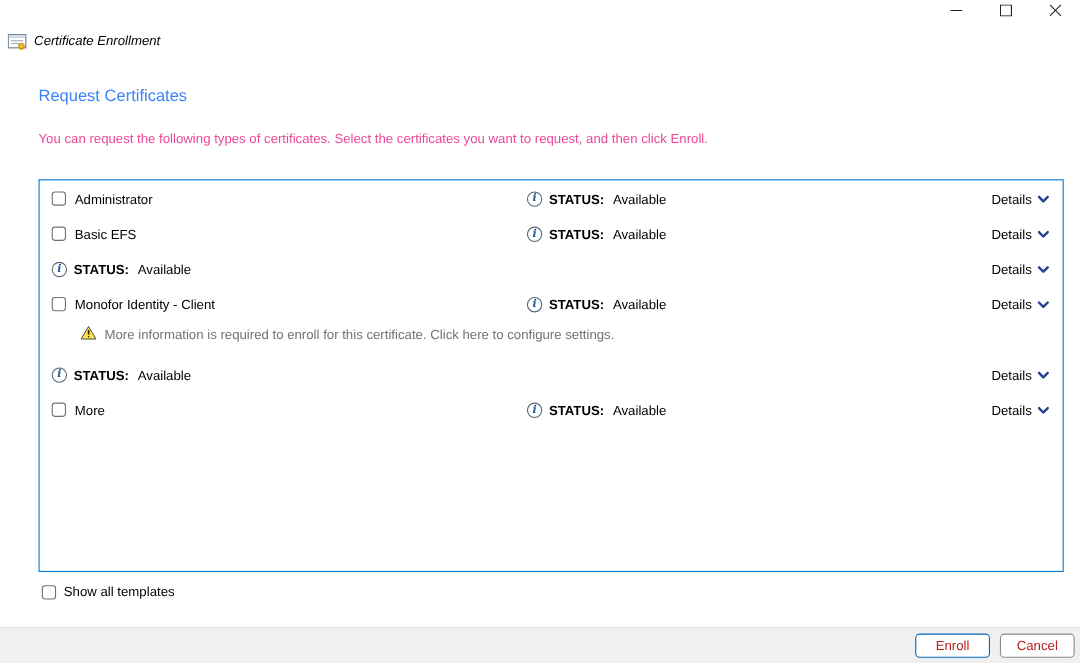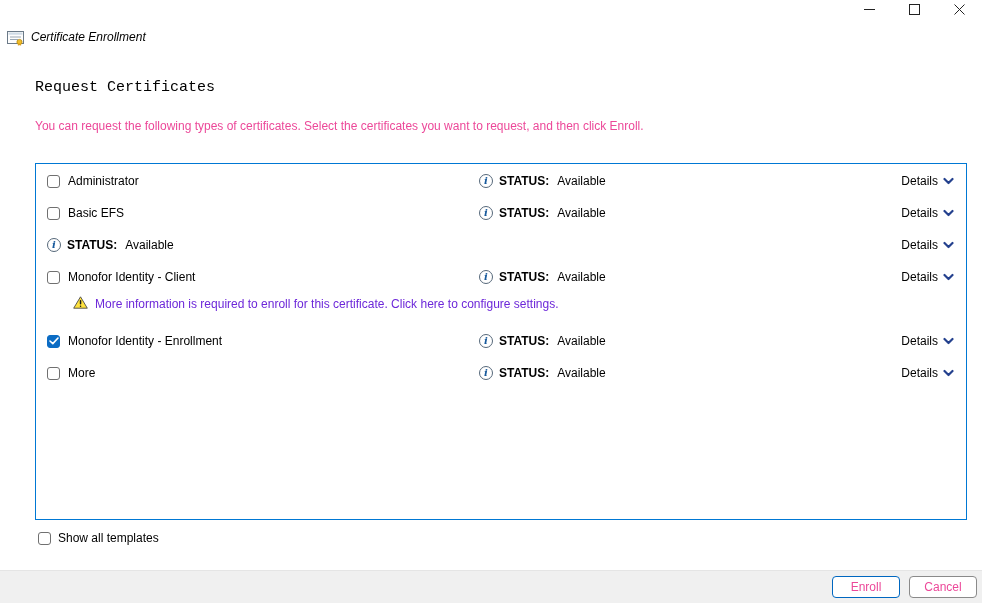--- a/index.html
+++ b/index.html
@@ -15,38 +15,38 @@
 
   
   .win-controls { position: absolute; top: 0; right: 0; display: flex; }
   .win-btn { width: 45px; height: 22px; display: flex; align-items: center; justify-content: center; cursor: default; }
 
   
   .app-header { position: absolute; top: 30px; left: 7px; display: flex; gap: 6px; font-style: italic; }
   .app-header-title { font-size: 12px; color: #000; }
 
   
-  .page-title { position: absolute; top: 79px; left: 35px; font-size: 15px; color: #000000; font-family: Liberation Mono, monospace; }
+  .page-title { position: absolute; top: 79px; left: 35px; font-size: 15px; color: #3b82f6; }
   .page-desc  { position: absolute; top: 119px; left: 35px; font-size: 12px; color: #ec4899; }
 
   
   .list-box {
     position: absolute; top: 163px; left: 35px;
     width: 932px; height: 357px;
     border: 1px solid #0078d4;
     background: #ffffff;
   }
   .list-header {
     height: 26px; line-height: 26px; padding-left: 11px;
     font-weight: bold; font-size: 12px;
     border-bottom: 1px solid #a6a6a6;
   }
   .rows { padding-top: 1px; }
   .row { height: 32px; display: flex; align-items: center; padding: 0 12px 0 11px; }
-  .row-left { display: flex; align-items: center; gap: 8px; width: 432px; flex: 0 0 432px; }
+  .row-left { display: flex; gap: 8px; width: 432px; flex: 0 0 432px; }
   .row-status { display: flex; align-items: center; gap: 6px; }
   .status-label { font-weight: bold; }
   .status-value { margin-left: 2px; }
   .row-details { margin-left: auto; display: flex; align-items: center; gap: 5px; cursor: pointer; }
 
   
   .checkbox {
     width: 13px; height: 13px; flex: 0 0 13px;
     border: 1px solid #707070; border-radius: 3px; background: #fff;
     display: inline-flex; align-items: center; justify-content: center;
@@ -59,36 +59,36 @@
   .info-icon {
     width: 14px; height: 14px; border-radius: 50%;
     border: 1px solid #56687a;
     display: inline-flex; align-items: center; justify-content: center;
     font-family: "DejaVu Serif", serif; font-style: italic; font-weight: bold;
     font-size: 10px; color: #17599c; line-height: 1;
   }
 
   
   .warning-row { height: 22px; margin-bottom: 10px; display: flex; align-items: center; gap: 7px; padding-left: 37px; }
-  .warning-link { color: #6d28d9; font-size: 12px; cursor: pointer; }
+  .warning-link { color: #737373; font-size: 12px; cursor: pointer; }
 
   
   .show-all { position: absolute; top: 531px; left: 38px; display: flex; align-items: center; gap: 7px; cursor: default; }
 
   
   .footer {
     position: absolute; left: 0; bottom: 0; width: 982px; height: 33px;
     background: #f0f0f0; border-top: 1px solid #e5e5e5;
     display: flex; align-items: center; justify-content: flex-end; gap: 9px;
     padding-right: 5px;
   }
   .btn {
     height: 22px; min-width: 68px; padding: 0 10px;
     background: #ffffff; border: 1px solid #8a8a8a; border-radius: 4px;
-    font-family: "Liberation Sans", sans-serif; font-size: 12px; color: #ec4899;
+    font-family: "Liberation Sans", sans-serif; font-size: 12px; color: #b91c1c;
     display: inline-flex; align-items: center; justify-content: center; cursor: pointer;
   }
   .btn.primary { border-color: #0067c0; }
 </style>
 </head>
 <body>
 
 <div class="win-controls">
   <div class="win-btn">
     <span>
@@ -220,28 +220,20 @@
         <svg width="15" height="13" viewBox="0 0 15 13">
           <path d="M7.5 0.8 L14.3 12.2 H0.7 Z" fill="#ffe23e" stroke="#4a4a4a" stroke-width="0.9" stroke-linejoin="round"></path>
           <rect x="6.8" y="4" width="1.5" height="4.4" rx="0.7" fill="#1a1a1a"></rect>
           <rect x="6.8" y="9.4" width="1.5" height="1.5" rx="0.7" fill="#1a1a1a"></rect>
         </svg>
       </span>
       <span class="warning-link">More information is required to enroll for this certificate. Click here to configure settings.</span>
     </div>
 
     <div class="row">
-      <div class="row-left">
-        <span class="checkbox checked">
-          <svg width="10" height="8" viewBox="0 0 10 8">
-              <path d="M1 4 L3.8 6.6 L9 1" stroke="#fff" stroke-width="1.6" fill="none" stroke-linecap="round" stroke-linejoin="round"></path>
-            </svg>
-        </span>
-        <span>Monofor Identity - Enrollment</span>
-      </div>
       <div class="row-status">
         <span class="info-icon">i</span>
         <span class="status-label">STATUS:</span>
         <span class="status-value">Available</span>
       </div>
       <div class="row-details">
         <span>Details</span>
         <span>
           <svg width="11" height="8" viewBox="0 0 11 8">
               <path d="M1.5 2 L5.5 6 L9.5 2" stroke="#24418e" stroke-width="2.2" fill="none" stroke-linecap="round" stroke-linejoin="round"></path>

